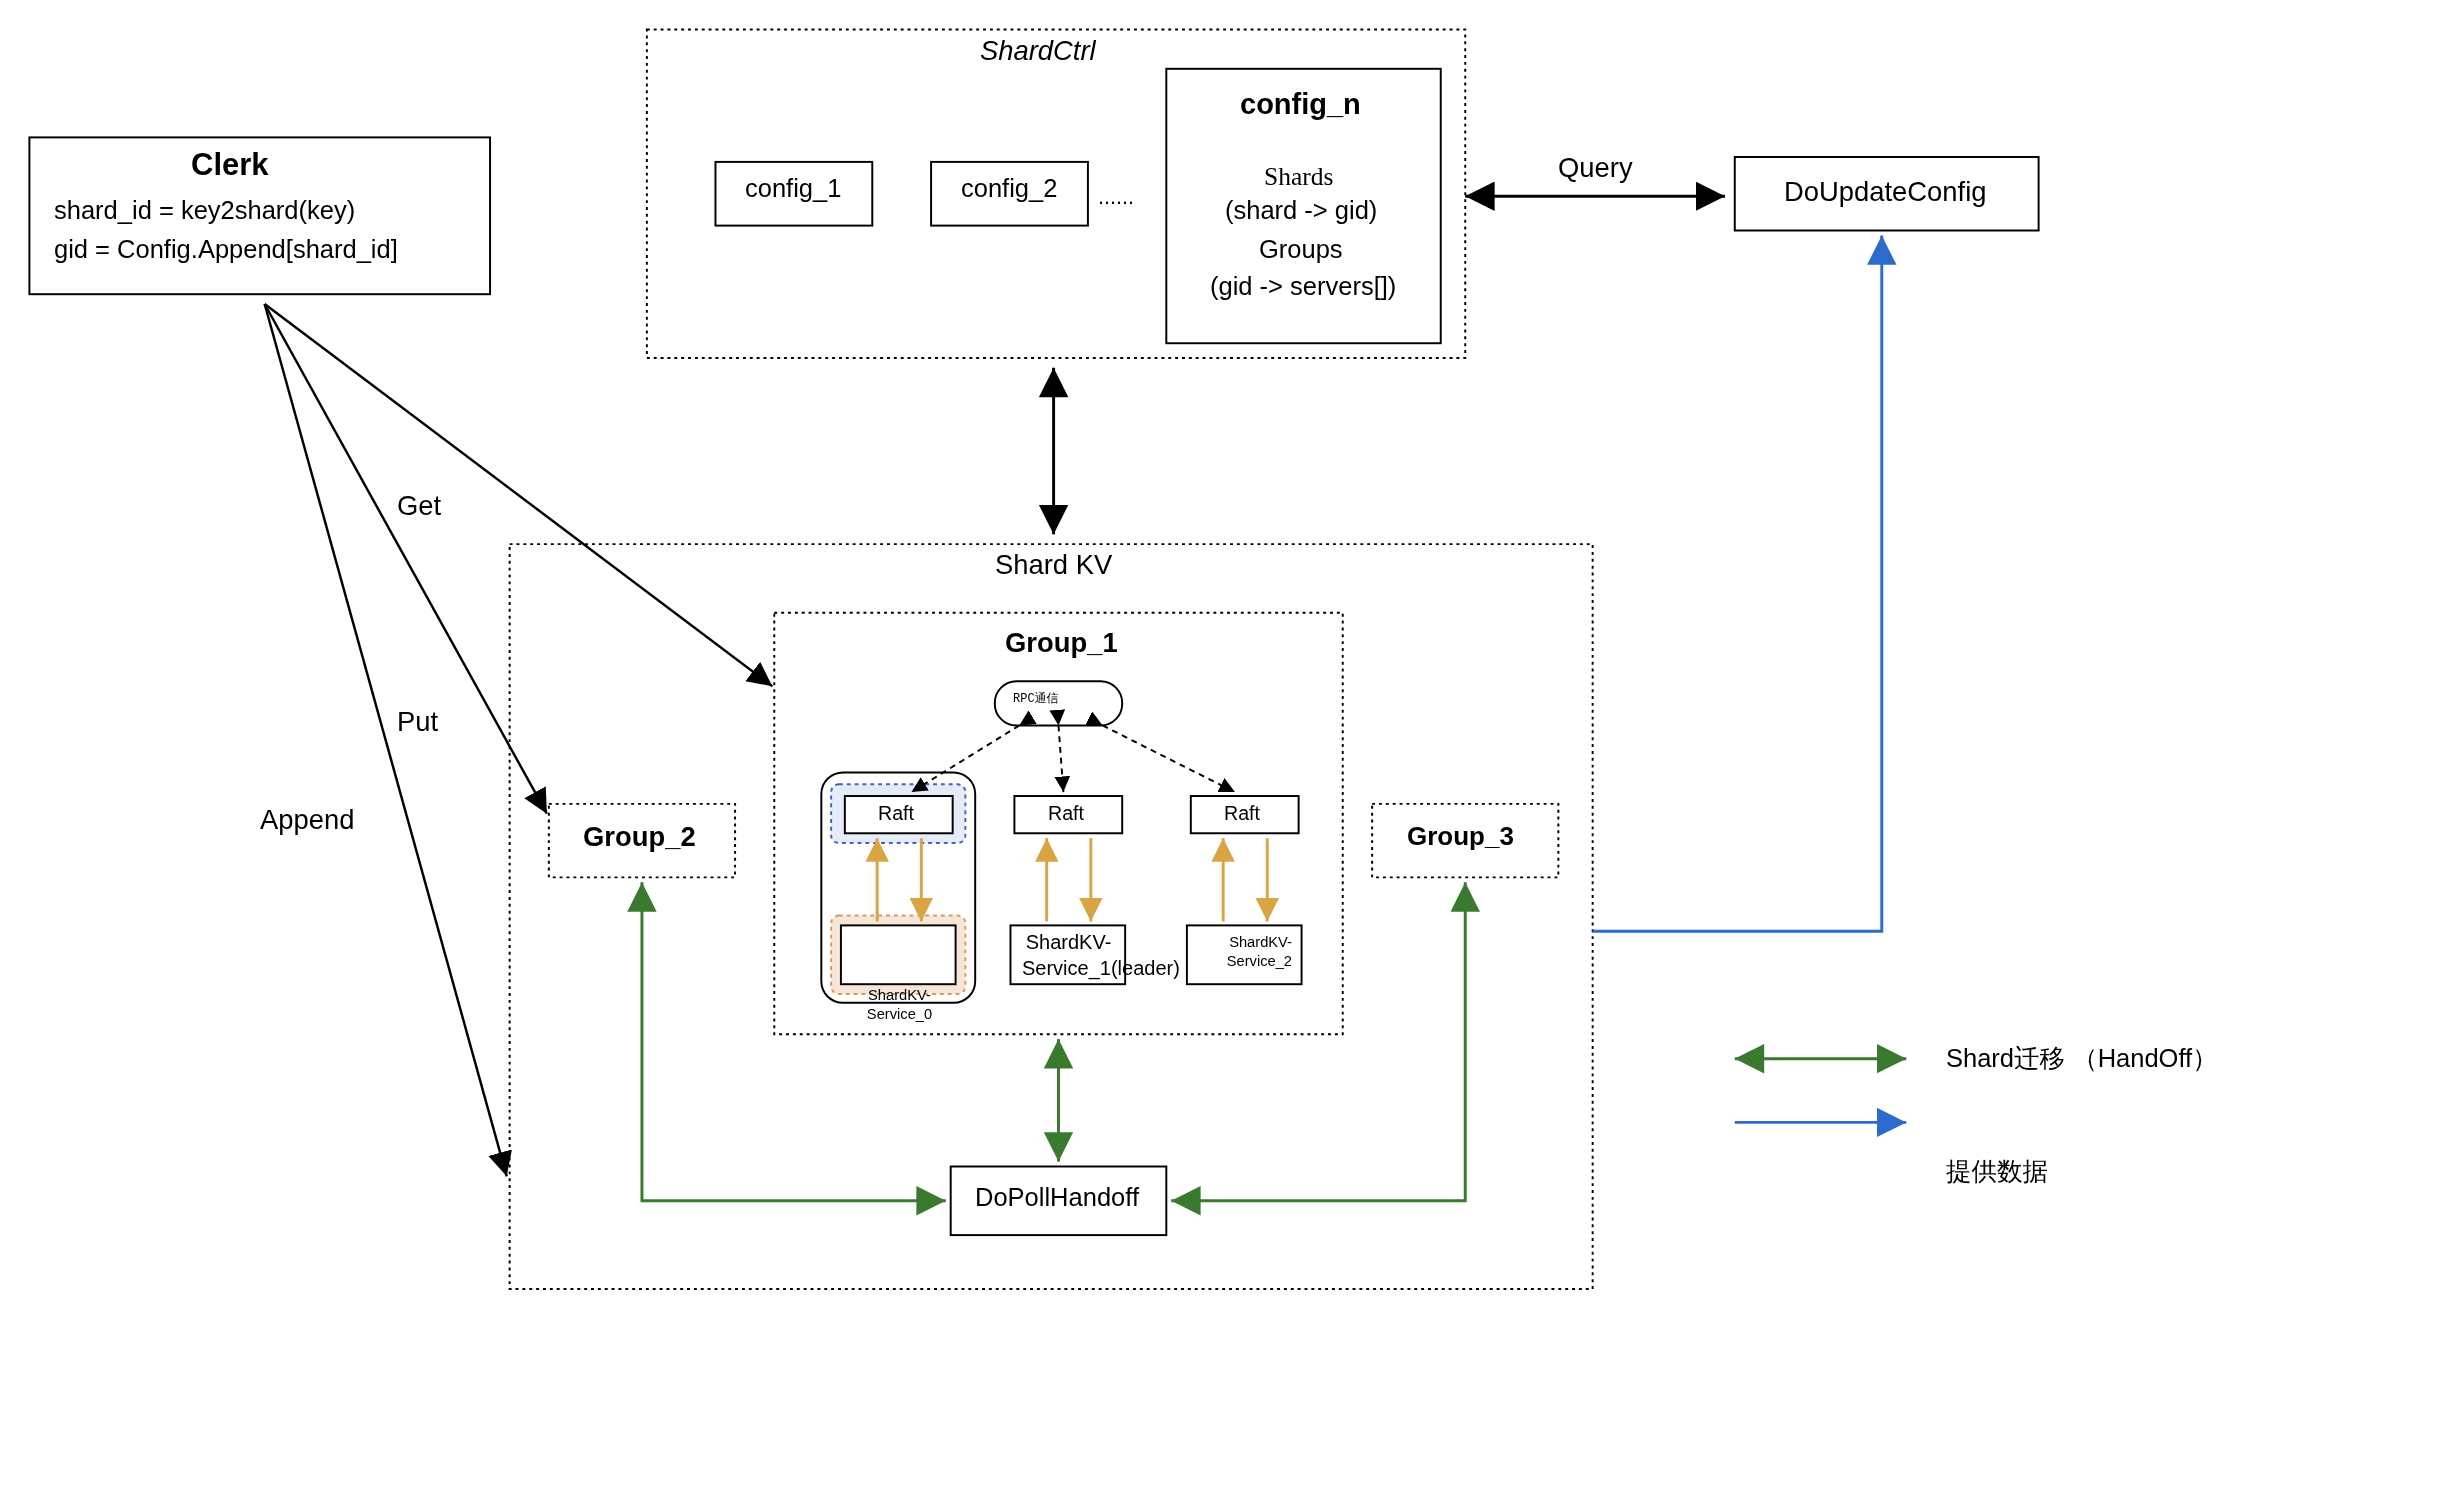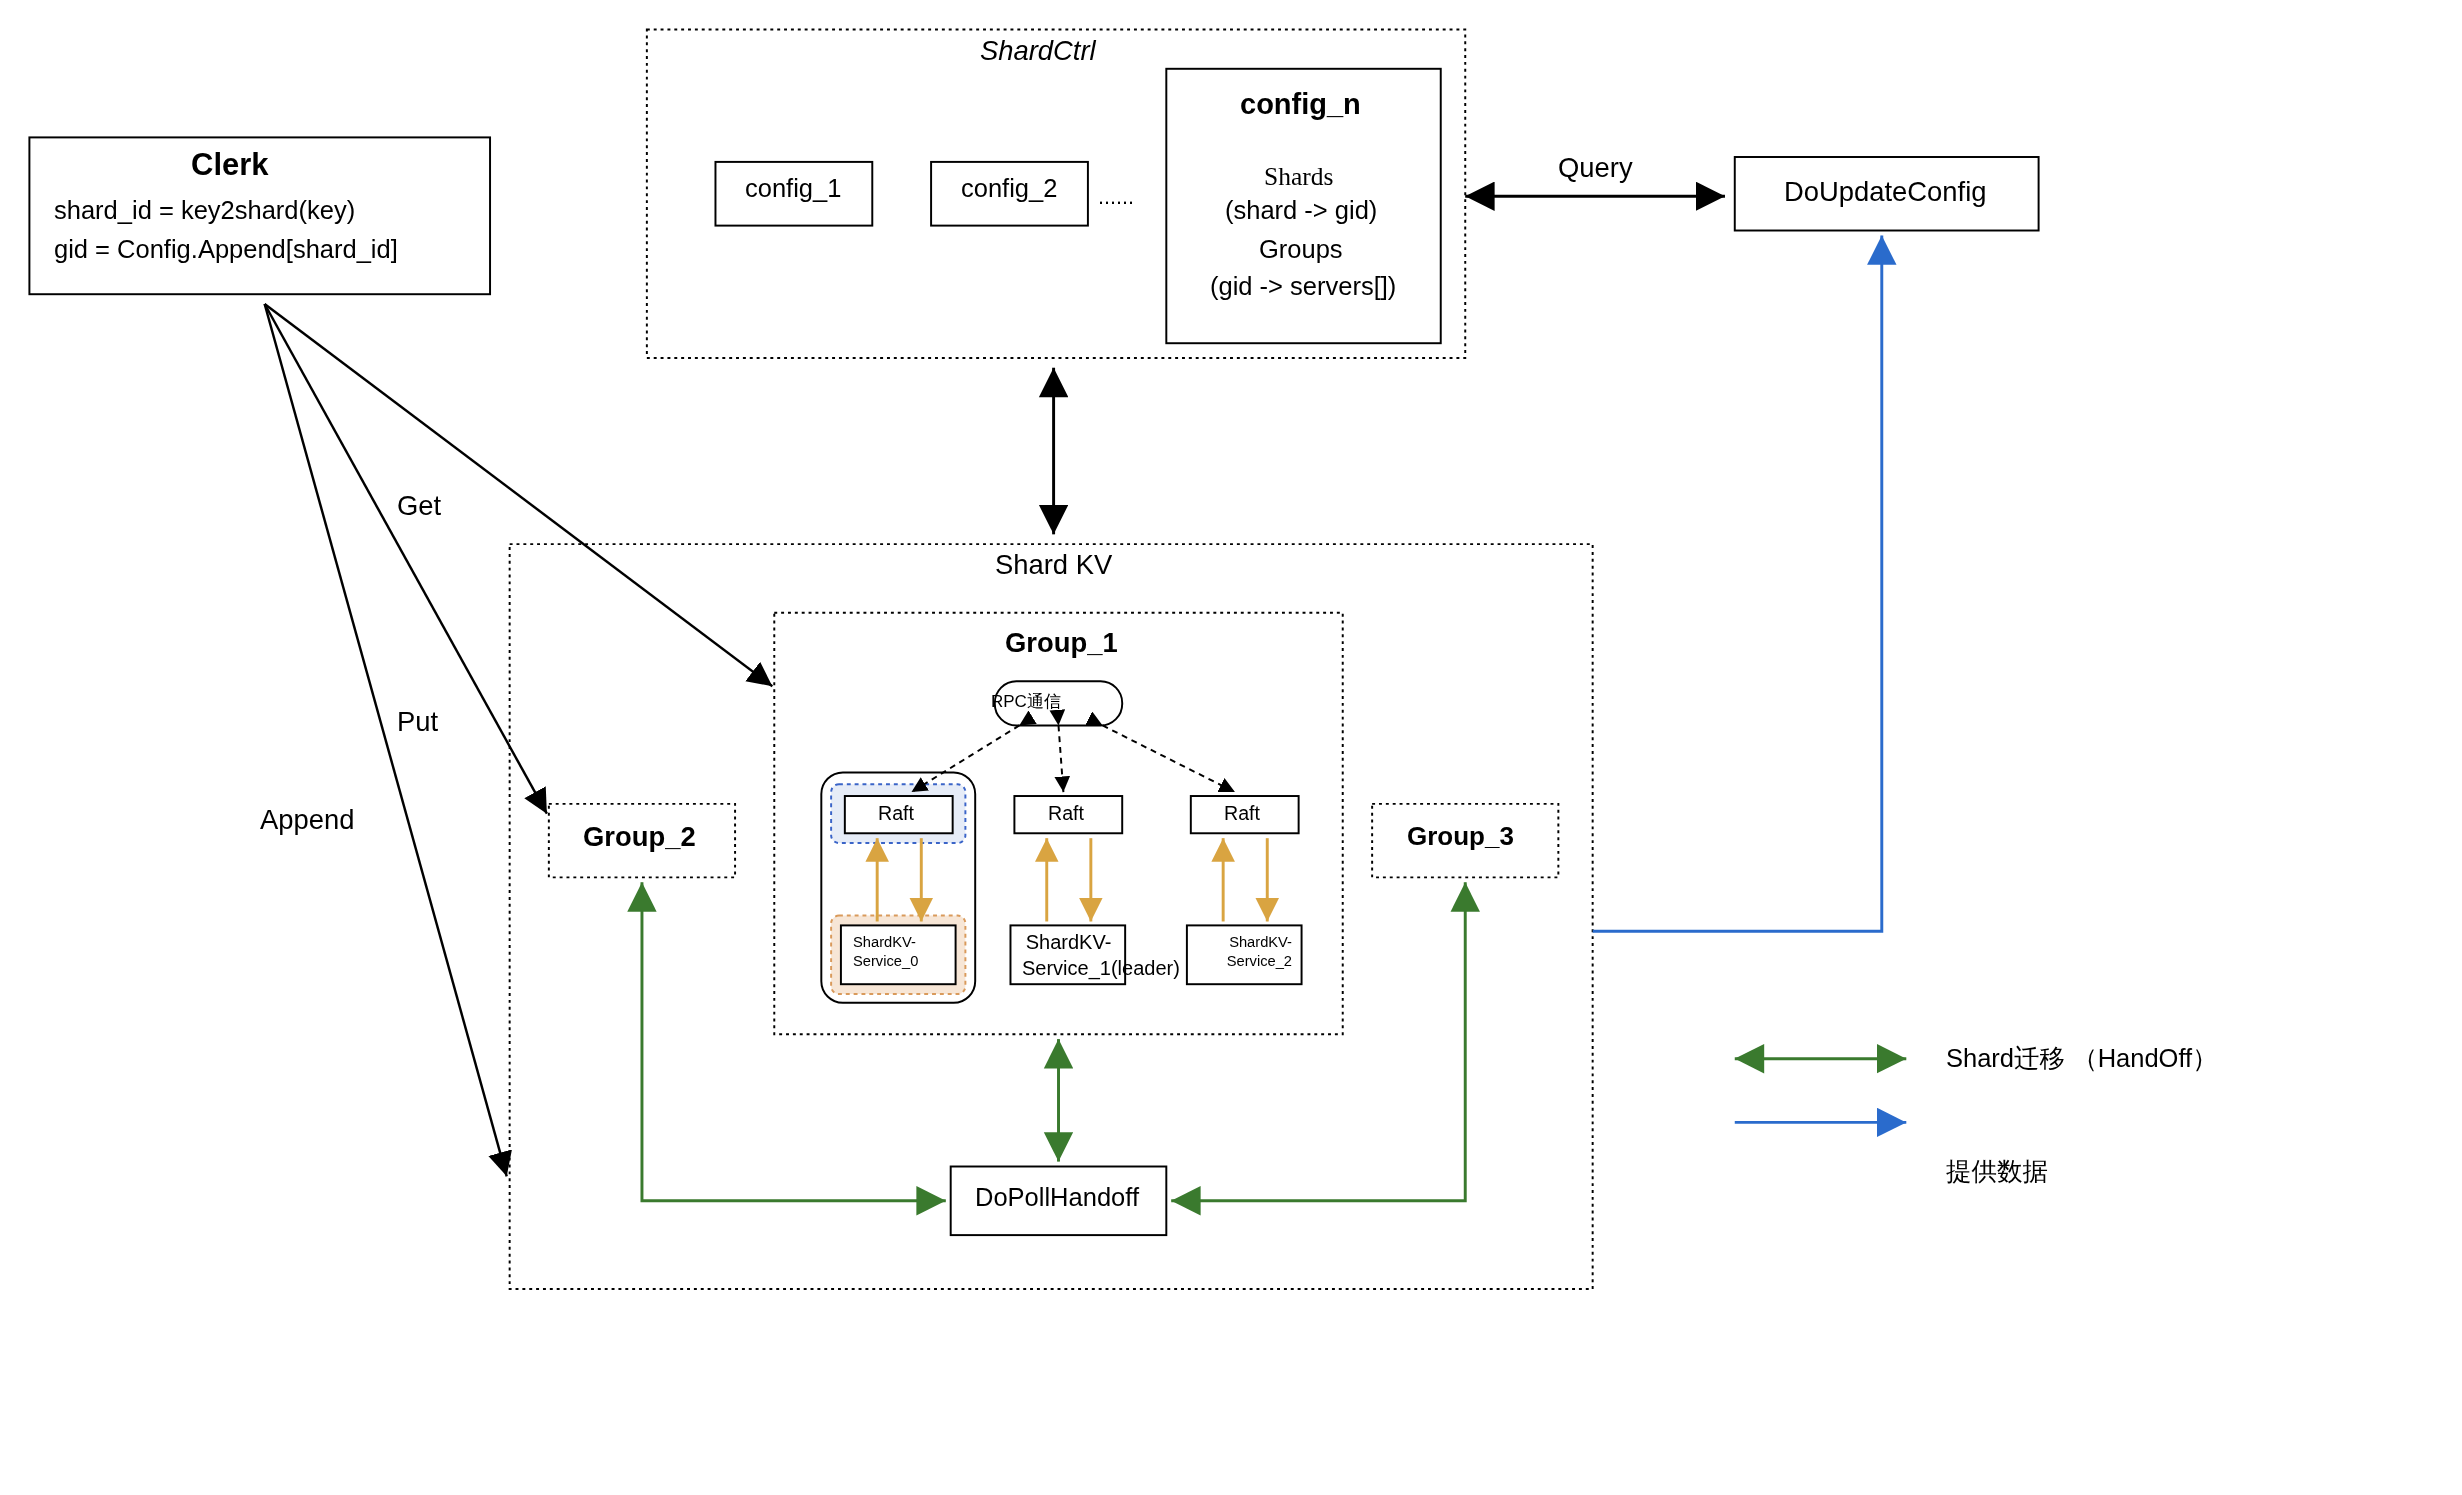--- a/index.html
+++ b/index.html
@@ -137,25 +137,25 @@
 
 <div class="lbl" style="left:397px;top:490px;font-size:27.4px;">Get</div>
 <div class="lbl" style="left:397px;top:706px;font-size:27.4px;">Put</div>
 <div class="lbl" style="left:260px;top:804px;font-size:27.4px;">Append</div>
 
 <div class="lbl" style="left:995px;top:549px;font-size:27.4px;">Shard KV</div>
 <div class="lbl" style="left:583px;top:821px;font-weight:bold;font-size:27.4px;">Group_2</div>
 <div class="lbl" style="left:1407px;top:821px;font-weight:bold;font-size:26px;">Group_3</div>
 
 <div class="lbl" style="left:1005px;top:627px;font-weight:bold;font-size:27.4px;">Group_1</div>
-<div class="lbl" style="left:991px;top:690px;font-size:17px;">RPC通信</div>
+<div class="lbl" style="left:1013px;top:690px;font-size:12px;font-family:Liberation Mono, monospace;">RPC通信</div>
 <div class="lbl" style="left:878px;top:802px;font-size:19.6px;">Raft</div>
 <div class="lbl" style="left:1048px;top:802px;font-size:19.6px;">Raft</div>
 <div class="lbl" style="left:1224px;top:802px;font-size:19.6px;">Raft</div>
-<div class="lbl" style="left:853px;top:933px;font-size:14.7px;width:93px;line-height:1.3;">ShardKV-Service_0</div>
+<div class="lbl" style="left:853px;top:986px;font-size:14.7px;width:93px;text-align:center;line-height:1.3;">ShardKV-Service_0</div>
 <div class="lbl" style="left:1022px;top:929px;font-size:20px;width:93px;text-align:center;line-height:1.3;">ShardKV-Service_1(leader)</div>
 <div class="lbl" style="left:1199px;top:933px;font-size:14.7px;width:93px;text-align:right;line-height:1.3;">ShardKV-Service_2</div>
 
 <div class="lbl" style="left:975px;top:1183px;font-size:25.5px;">DoPollHandoff</div>
 
 <div class="lbl" style="left:1946px;top:1041px;font-size:25.5px;">Shard迁移 （HandOff）</div>
 <div class="lbl" style="left:1946px;top:1106px;font-size:25.5px;margin-top:48px;">提供数据</div>
 
 
 </body></html>

